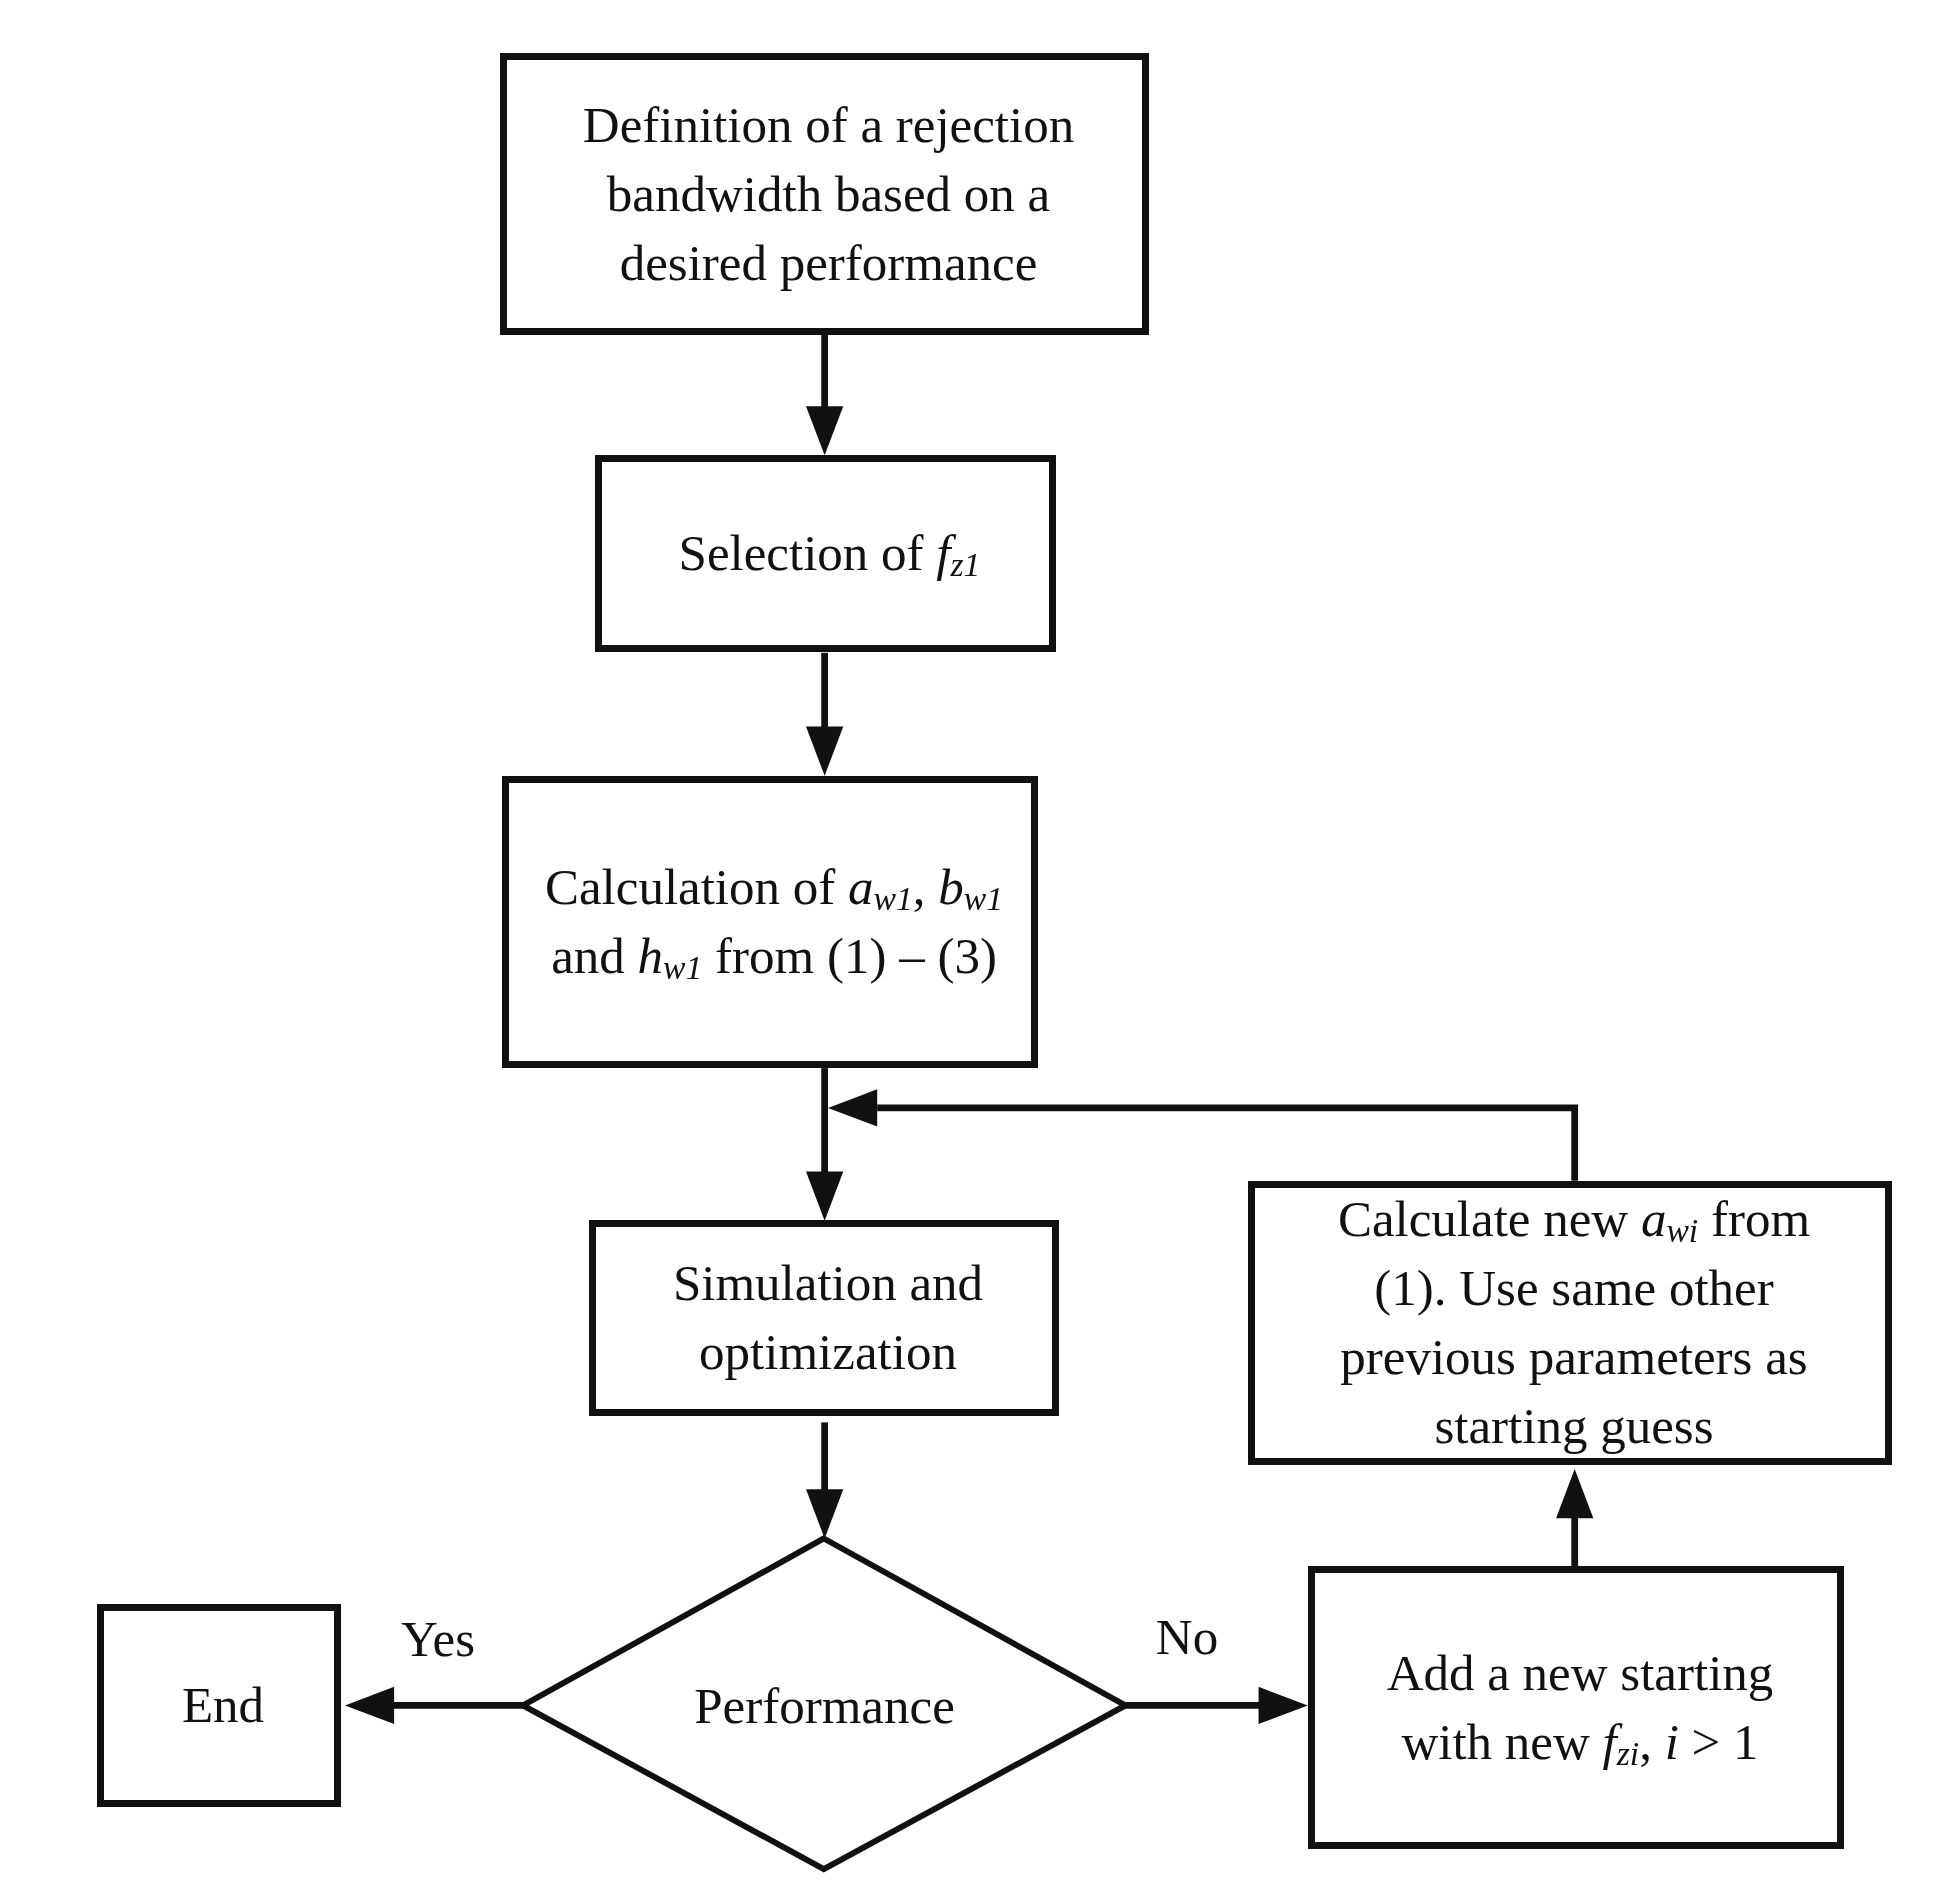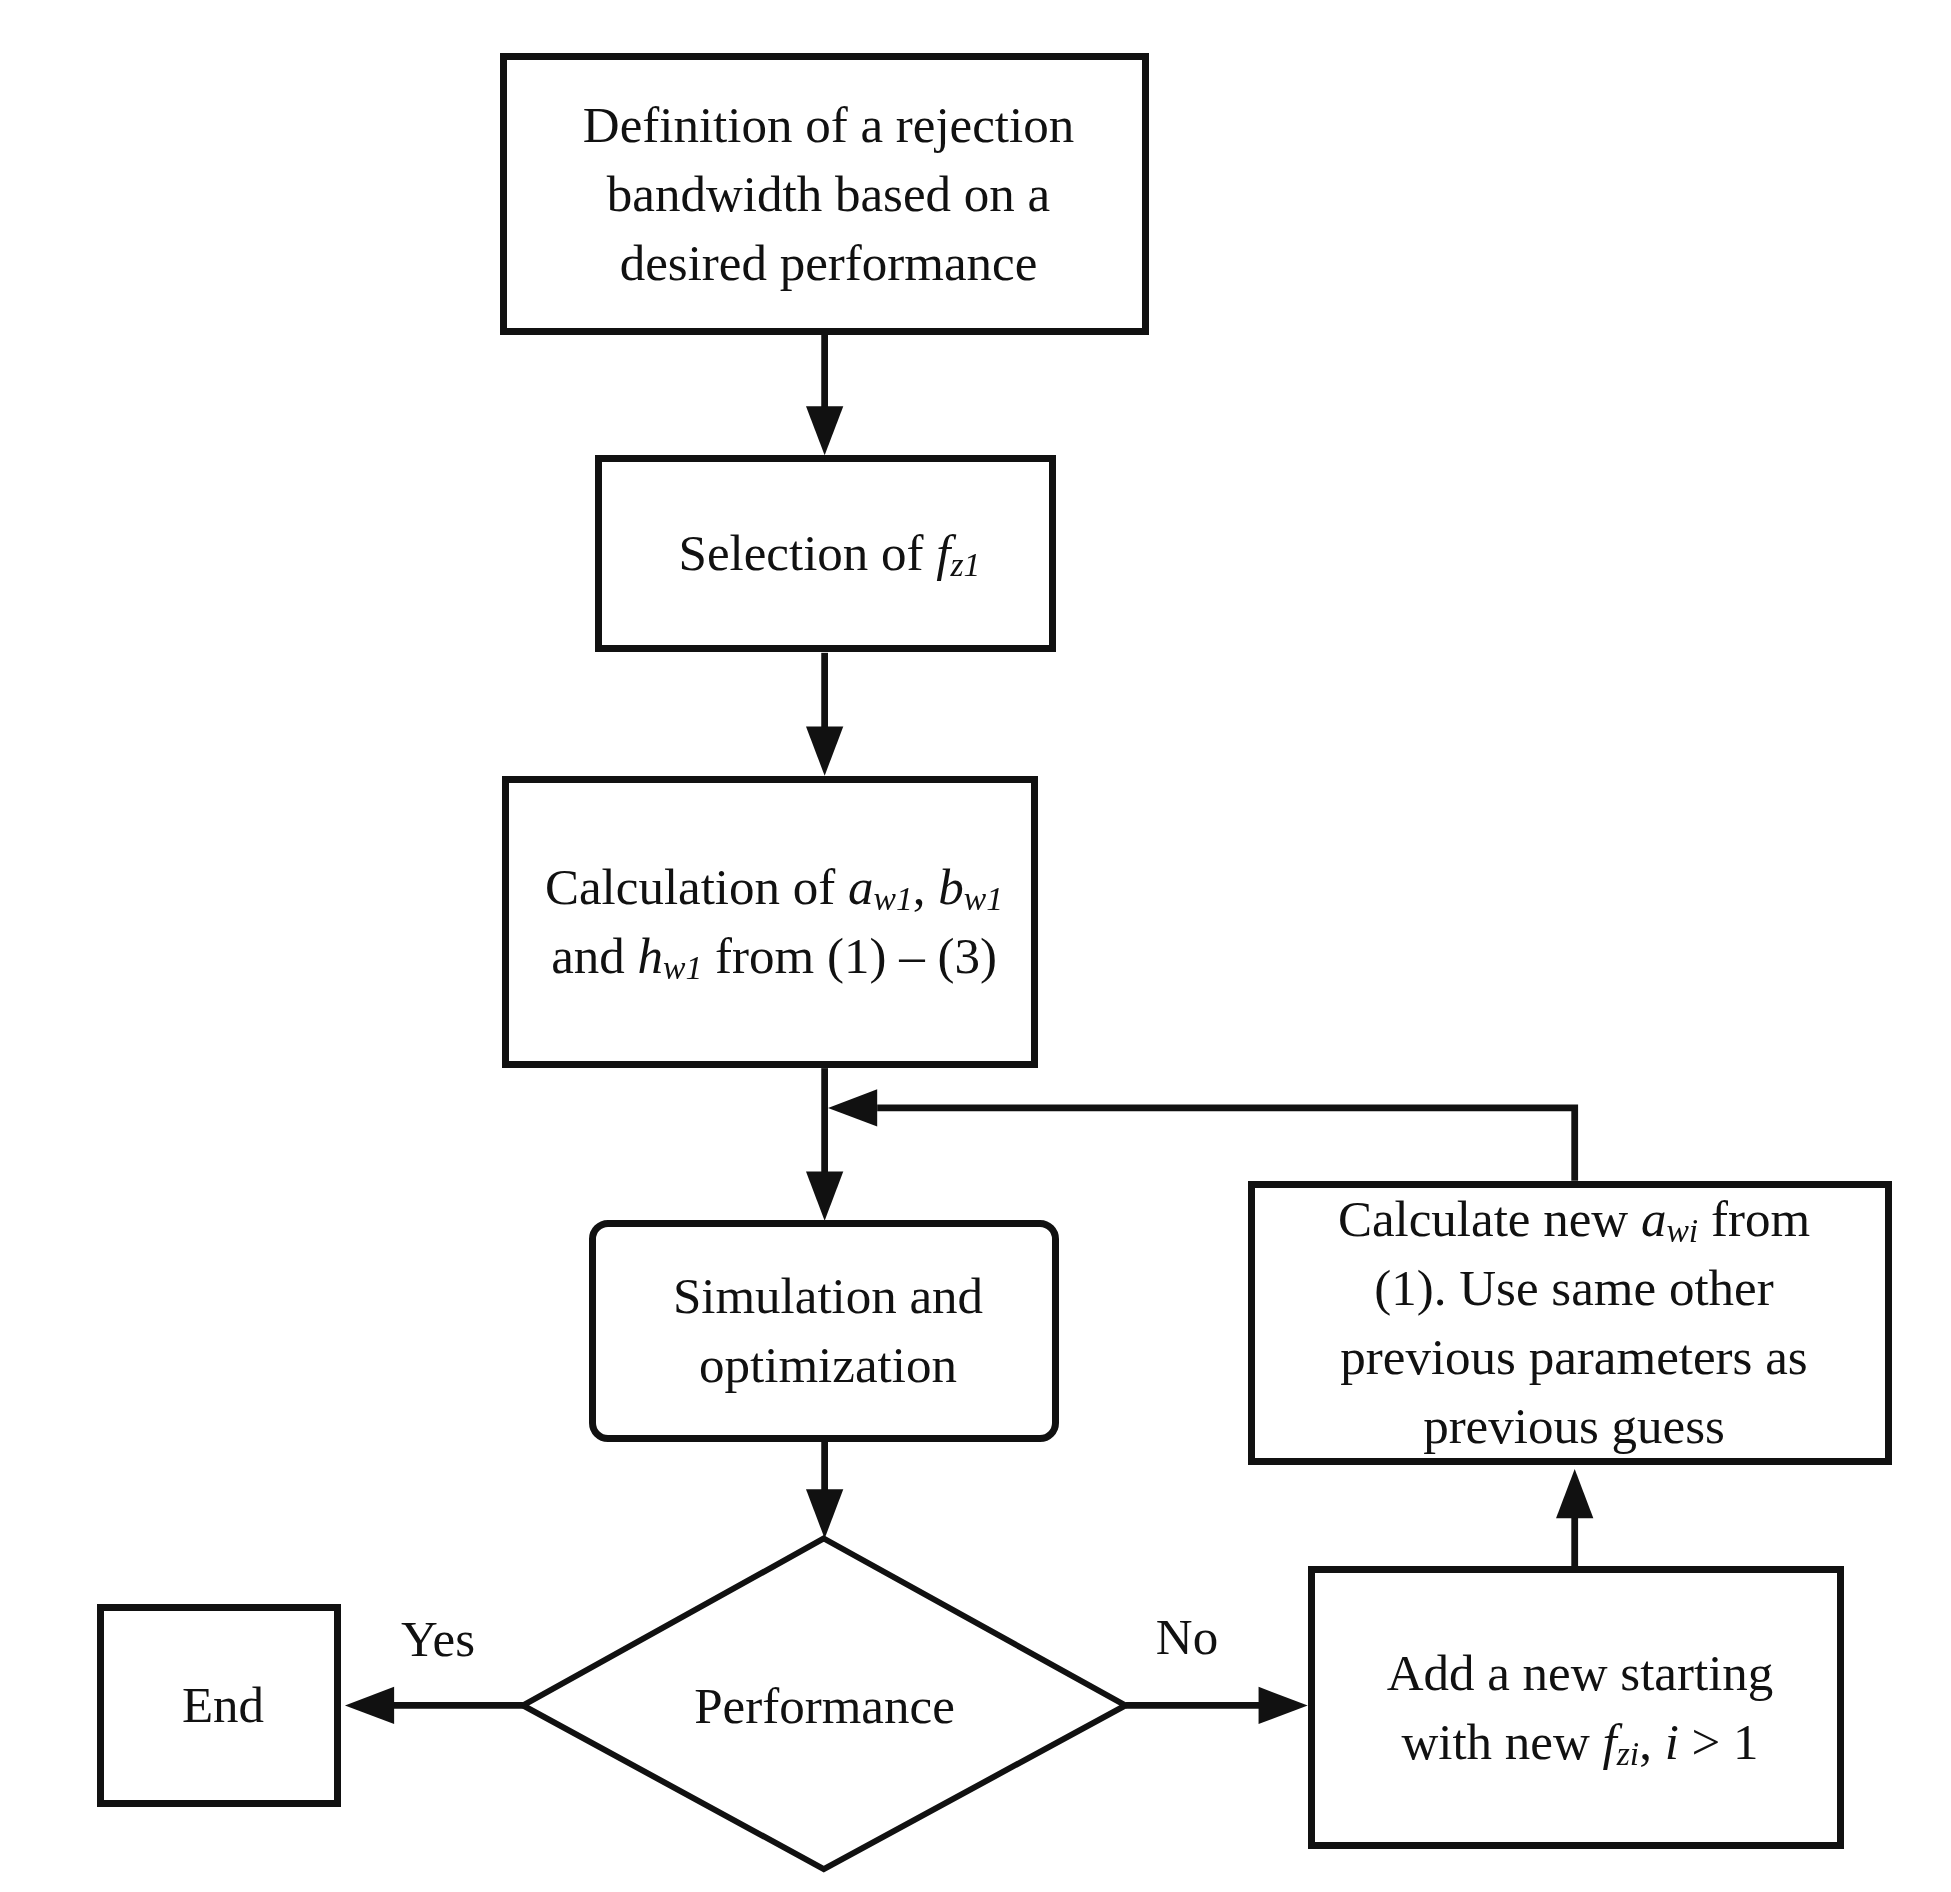--- a/index.html
+++ b/index.html
@@ -103,33 +103,33 @@
       </div>
   </div>
 
   <div class="node" style="left:502px;top:776px;width:536px;height:292px;">
     <div class="txt">
         <div class="line"><span>Calculation of </span><span class="it">a</span><sub class="it">w1</sub><span>, </span><span class="it">b</span><sub class="it">w1</sub></div>
         <div class="line"><span>and </span><span class="it">h</span><sub class="it">w1</sub><span> from (1) – (3)</span></div>
       </div>
   </div>
 
-  <div class="node" style="left:589px;top:1220px;width:470px;height:222px;border-radius:19px;">
+  <div class="node" style="left:589px;top:1220px;width:470px;height:196px;">
     <div class="txt">
         <div class="line"><span>Simulation and</span></div>
         <div class="line"><span>optimization</span></div>
       </div>
   </div>
 
   <div class="node" style="left:1248px;top:1181px;width:644px;height:284px;">
     <div class="txt" style="line-height:71px;">
         <div class="line"><span>Calculate new </span><span class="it">a</span><sub class="it">wi</sub><span> from</span></div>
         <div class="line"><span>(1). Use same other</span></div>
         <div class="line"><span>previous parameters as</span></div>
-        <div class="line"><span>previous guess</span></div>
+        <div class="line"><span>starting guess</span></div>
       </div>
   </div>
 
   <div class="node" style="left:1308px;top:1566px;width:536px;height:283px;">
     <div class="txt">
         <div class="line"><span>Add a new starting</span></div>
         <div class="line"><span>with new </span><span class="it">f</span><sub class="it">zi</sub><span>, </span><span class="it">i</span><span> &gt; 1</span></div>
       </div>
   </div>
 

